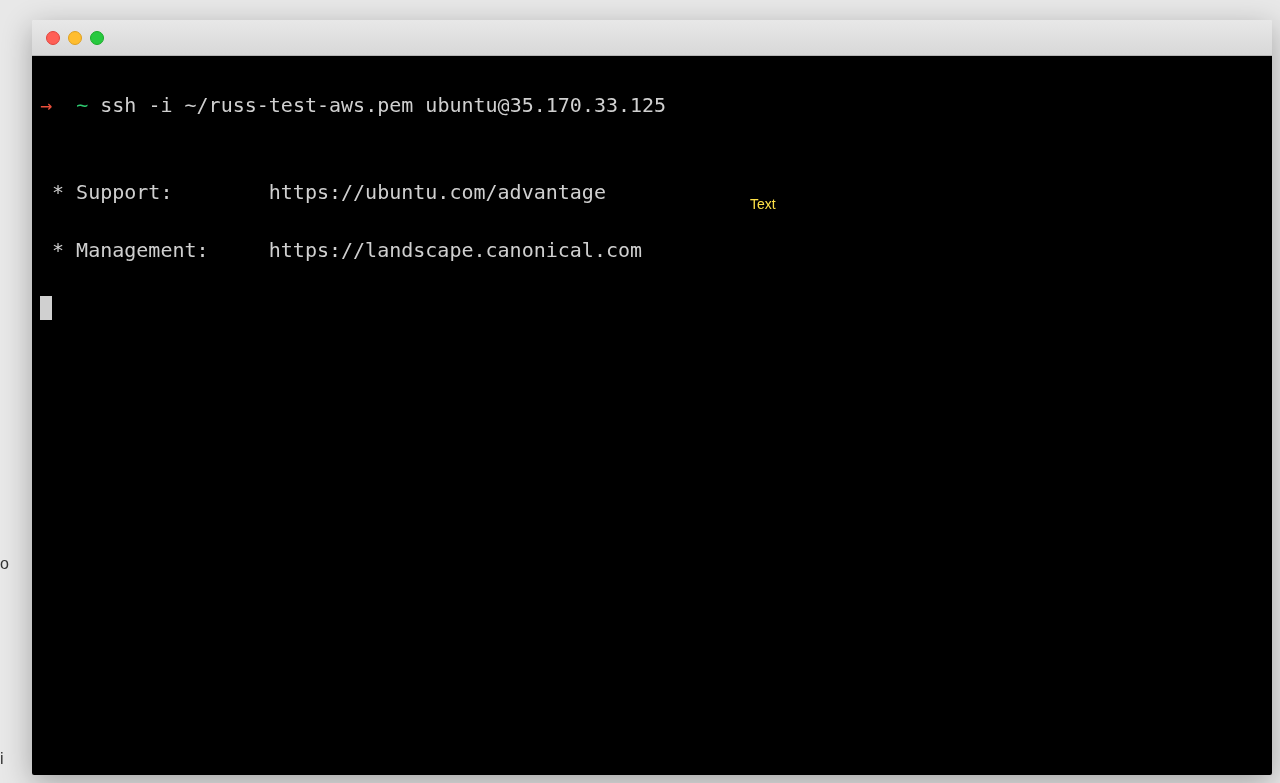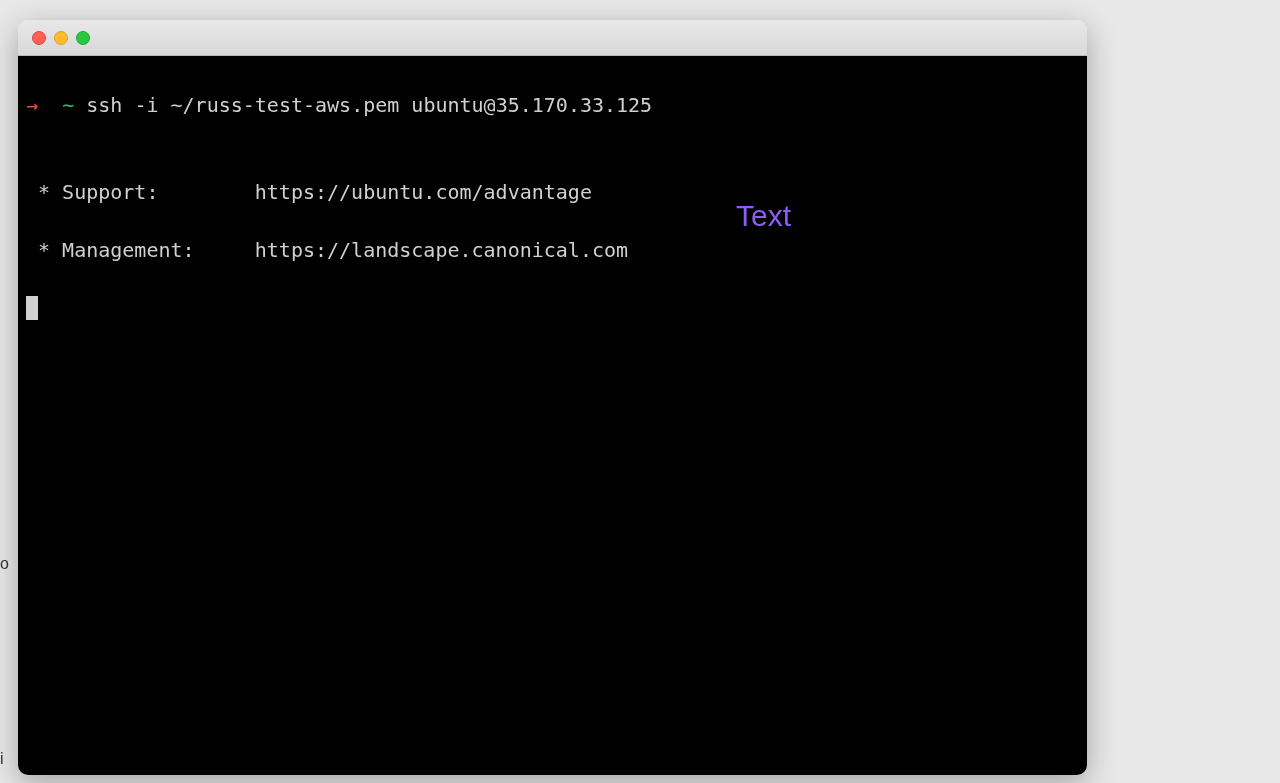--- a/index.html
+++ b/index.html
@@ -24,26 +24,26 @@
     }
     .background-hint-2 {
       position: absolute;
       left: 0;
       top: 750px;
       font-size: 16px;
       color: #333;
     }
     .terminal-window {
       position: absolute;
-      left: 18px;
+      left: 32px;
       top: 20px;
-      width: 1069px;
+      width: 1240px;
       height: 755px;
       background: #f0f0f0;
-      border-radius: 10px;
+      border-radius: 2px;
       box-shadow: 0 8px 30px rgba(0,0,0,0.3);
       overflow: hidden;
       display: flex;
       flex-direction: column;
     }
     .titlebar {
       height: 36px;
       background: linear-gradient(to bottom, #e8e8e8, #d8d8d8);
       display: flex;
       align-items: center;
@@ -91,23 +91,23 @@
     }
     .cursor-block {
       display: inline-block;
       width: 12px;
       height: 24px;
       background: #d0d0d0;
       vertical-align: text-bottom;
     }
     .overlay-text {
       position: absolute;
-      color: #8b5cf6;
+      color: #fde047;
       font-family: -apple-system, BlinkMacSystemFont, sans-serif;
-      font-size: 30px;
+      font-size: 14px;
       left: 718px;
       top: 138px;
     }
   </style>
 </head>
 <body>
 
 <div class="background-hint">o</div>
 <div class="background-hint-2">i</div>
 

